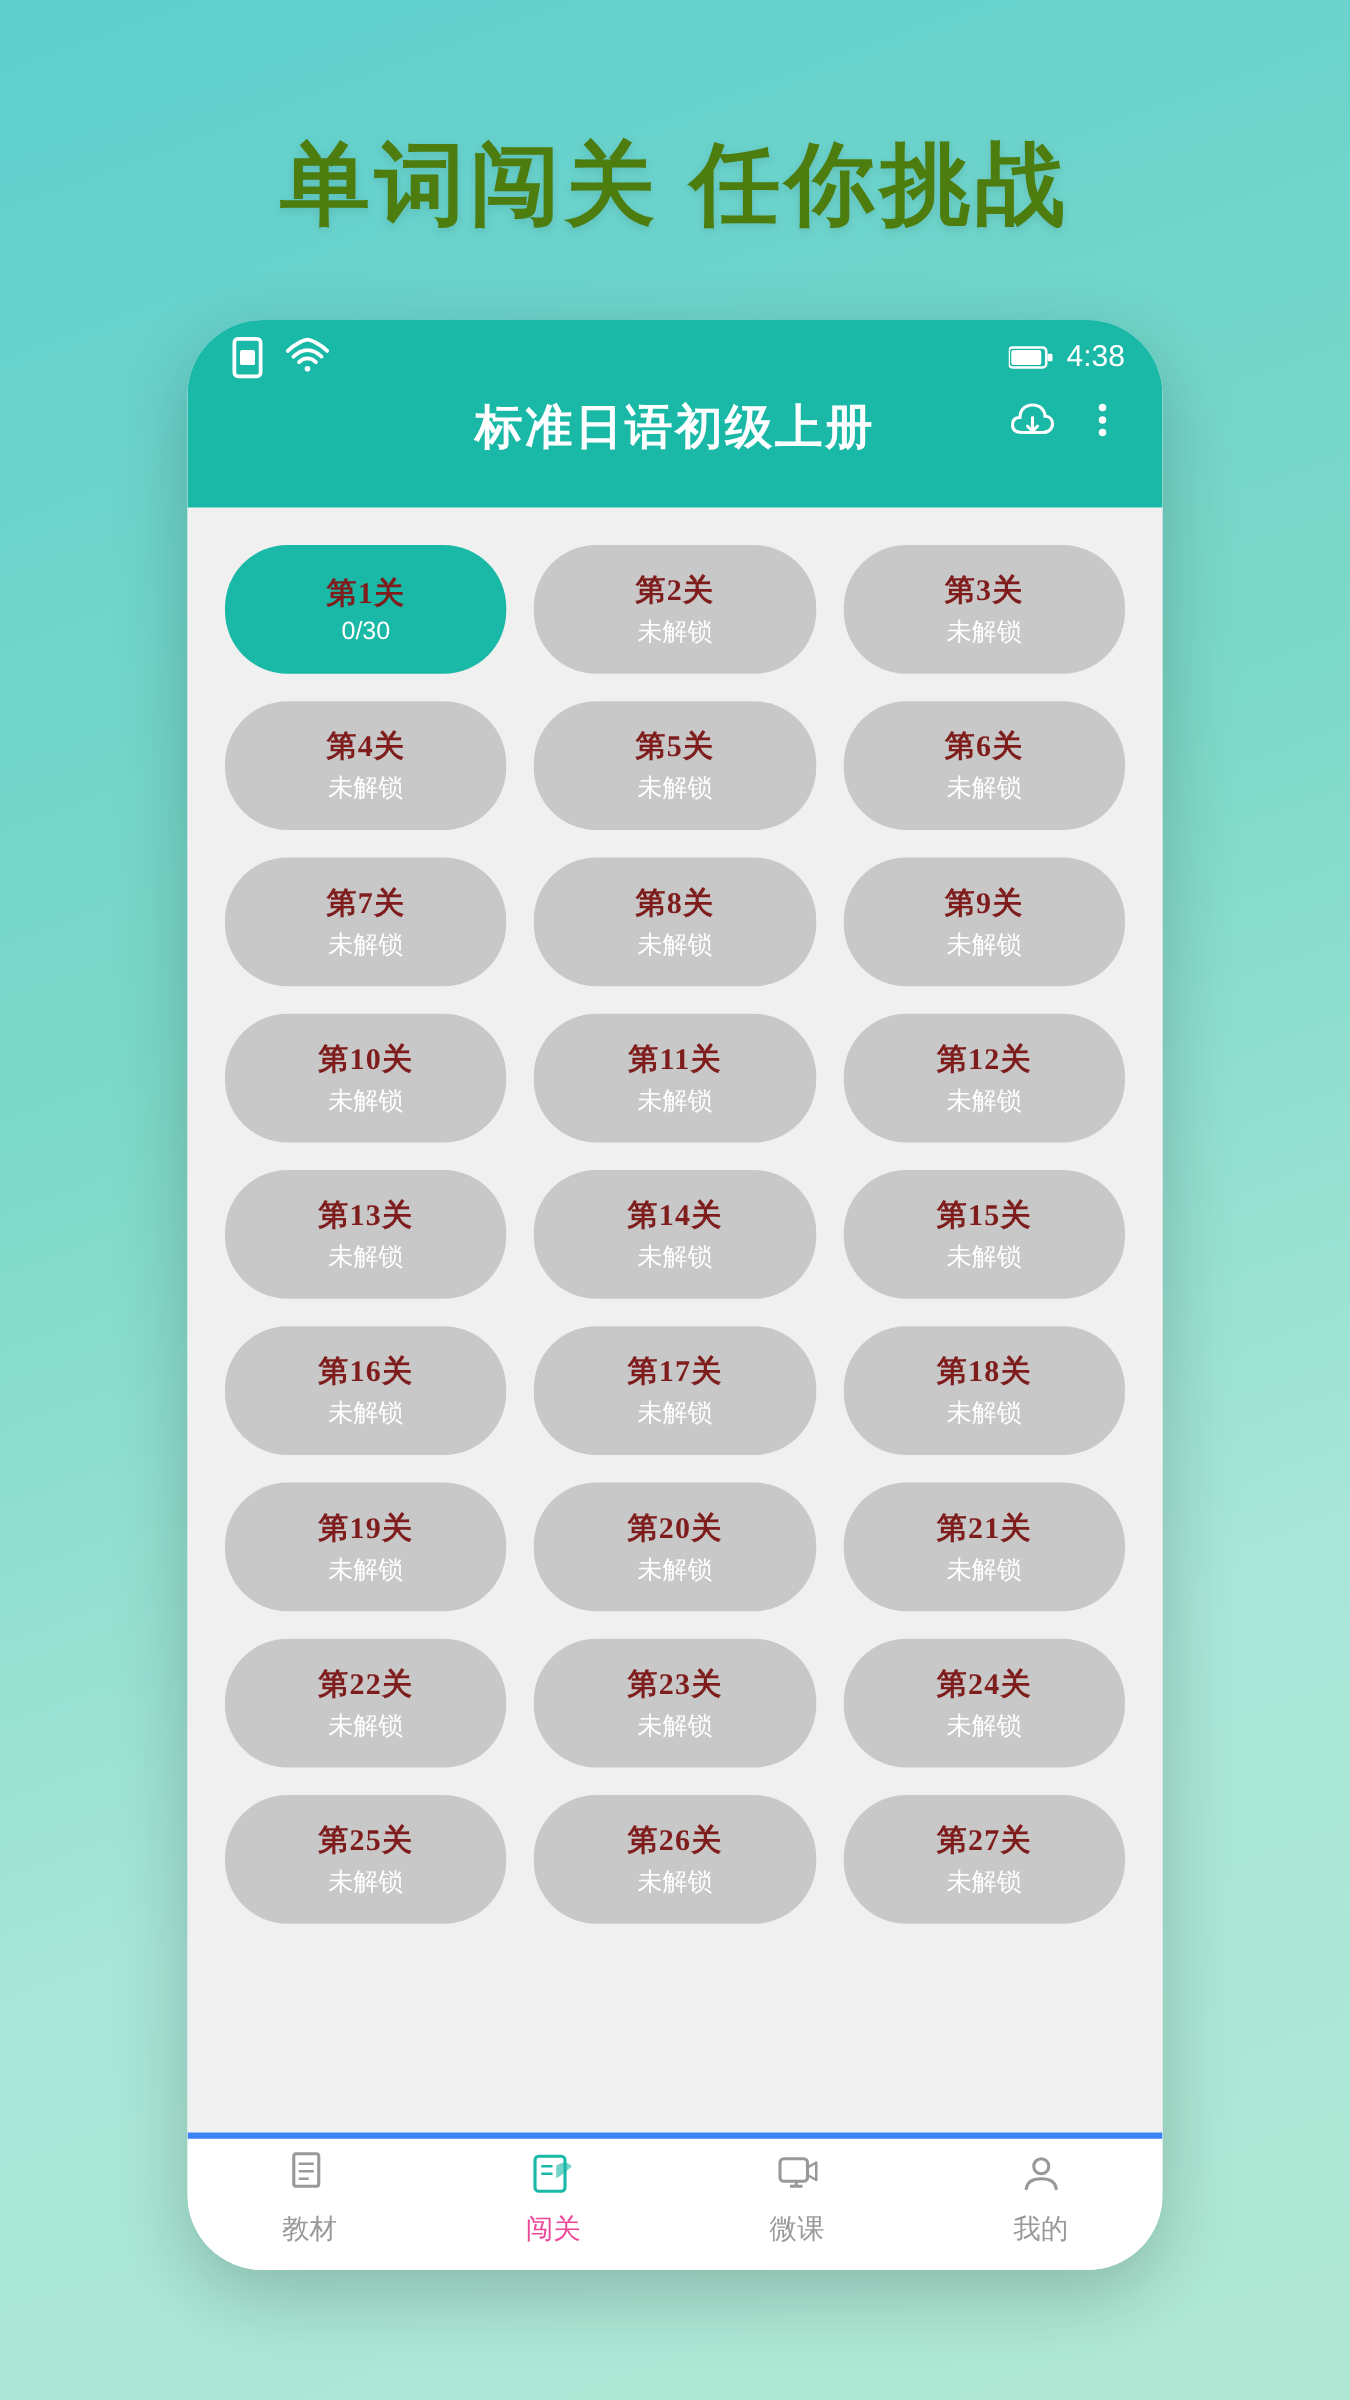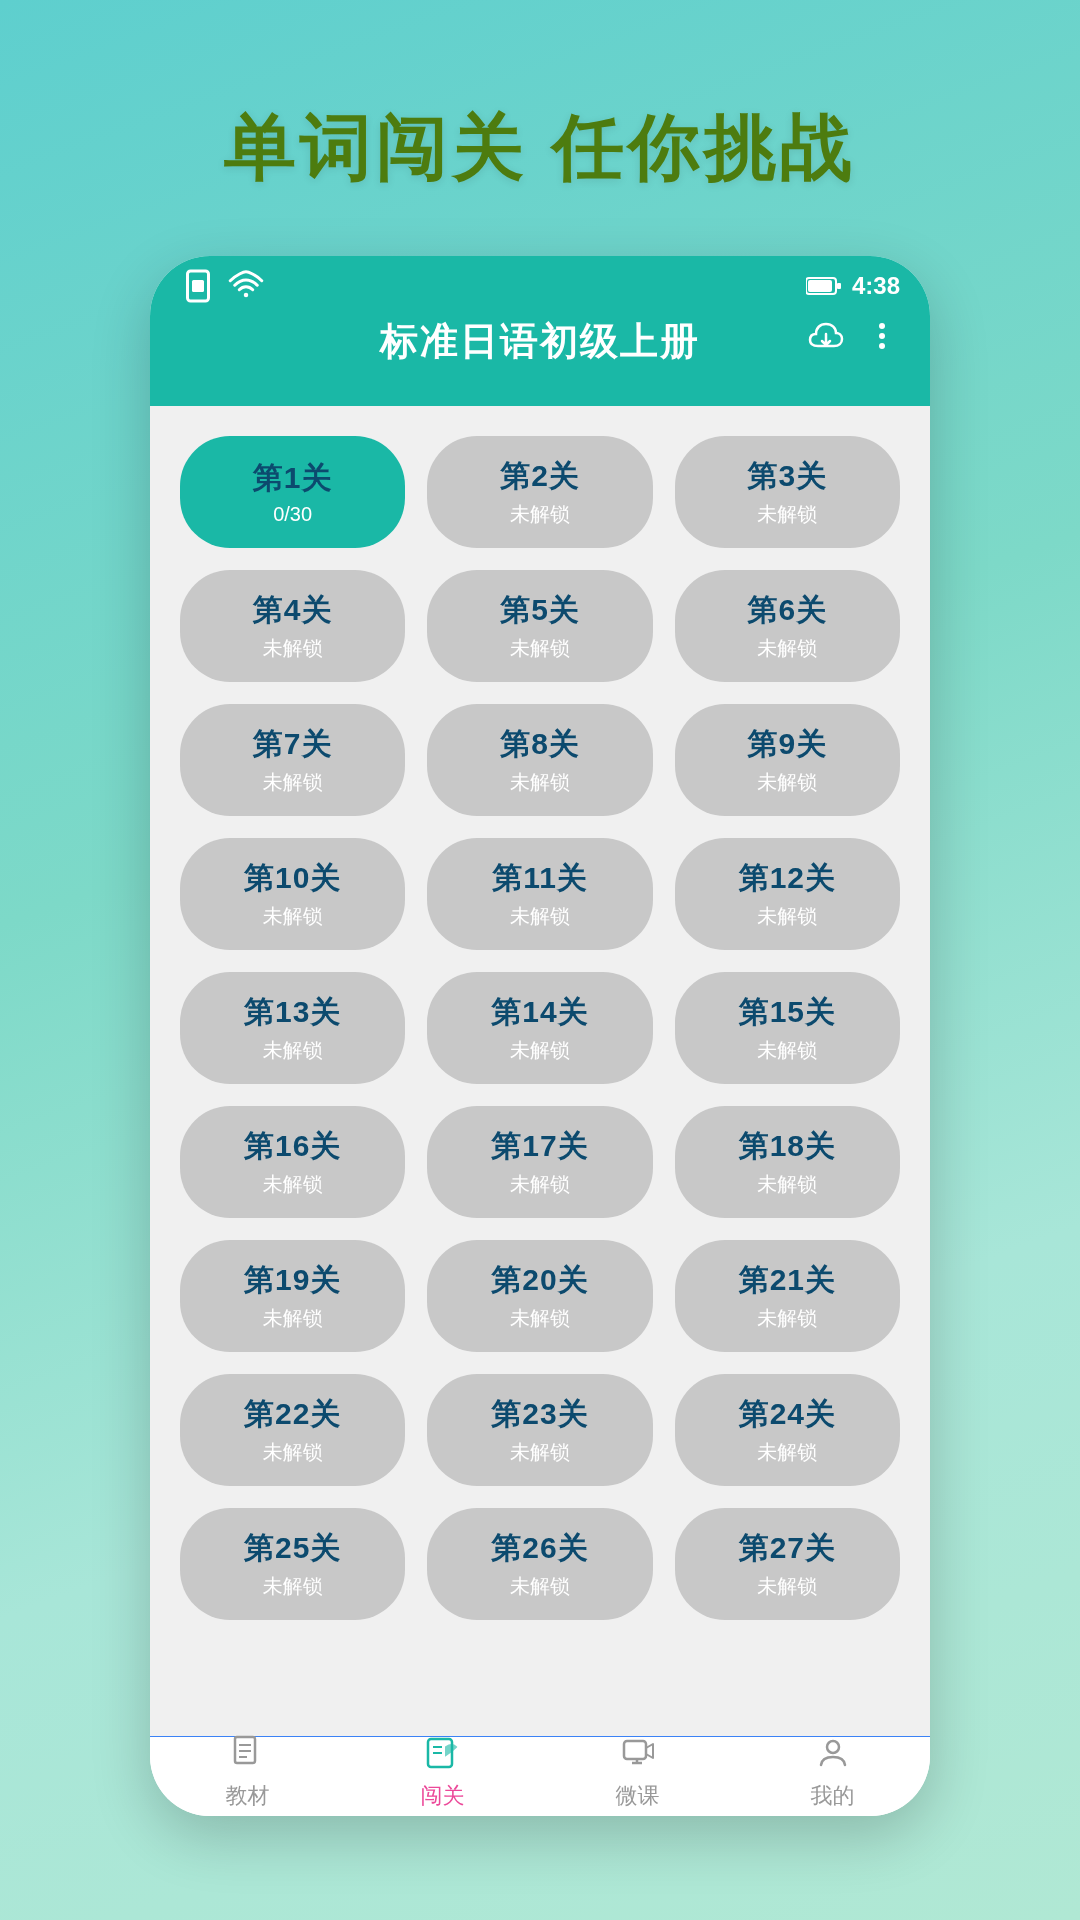--- a/index.html
+++ b/index.html
@@ -55,21 +55,21 @@
       gap: 12px;
       color: white;
       font-size: 22px;
     }
     .status-right {
       display: flex;
       align-items: center;
       gap: 10px;
       color: white;
       font-size: 24px;
-      font-weight: 700;
+      font-weight: 400;
     }
 
     
     .app-header {
       background: #1ab8a6;
       height: 90px;
       display: flex;
       justify-content: center;
       position: relative;
       flex-shrink: 0;
@@ -120,37 +120,38 @@
       min-height: 100px;
       border: none;
       outline: none;
     }
 
     .level-btn.active {
       background: #1ab8a6;
     }
 
     .level-name {
-      font-size: 30px;
+      font-size: 24px;
       font-weight: 700;
-      color: #0c4a6e;
+      color: #7f1d1d;
       letter-spacing: 1px;
+      font-family: Liberation Serif, serif;
     }
 
     .level-status {
       font-size: 20px;
       color: white;
       margin-top: 4px;
     }
 
     
     .bottom-nav {
-      height: 80px;
+      height: 110px;
       background: white;
-      border-top: 1px solid #3b82f6;
+      border-top: 5px solid #3b82f6;
       display: flex;
       align-items: center;
       justify-content: space-around;
       flex-shrink: 0;
       padding-bottom: 10px;
     }
     .nav-item {
       display: flex;
       flex-direction: column;
       align-items: center;

